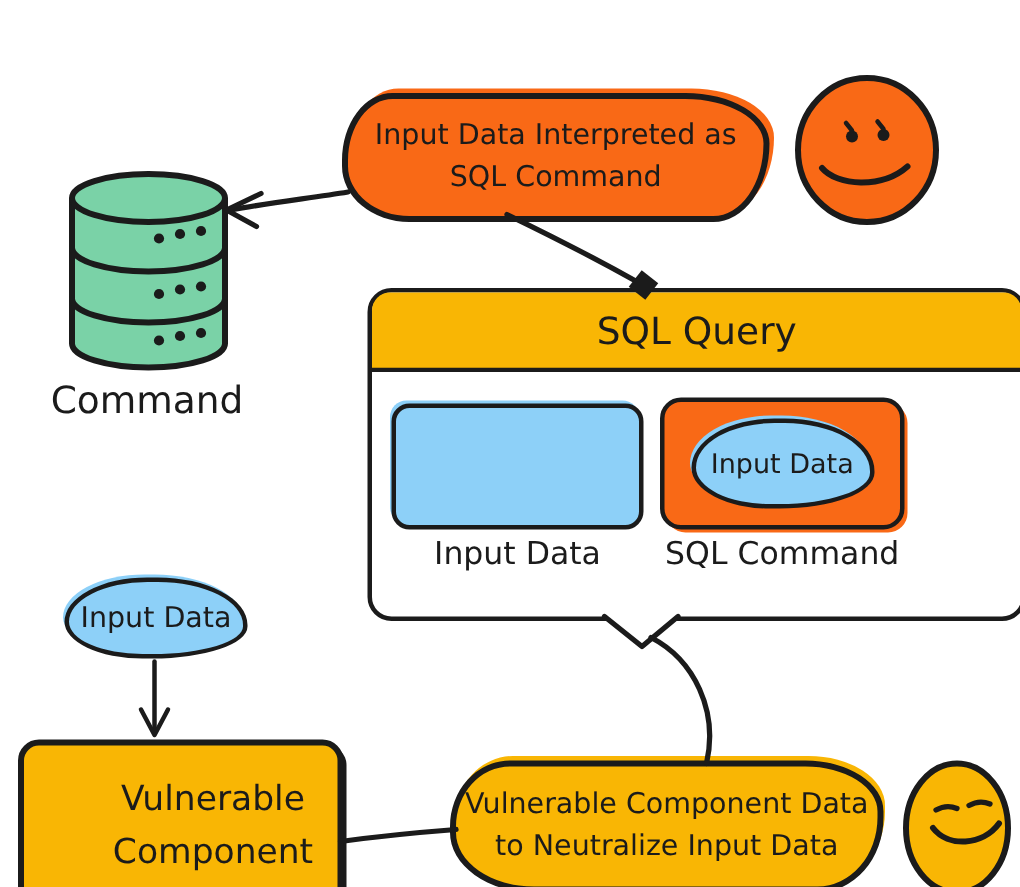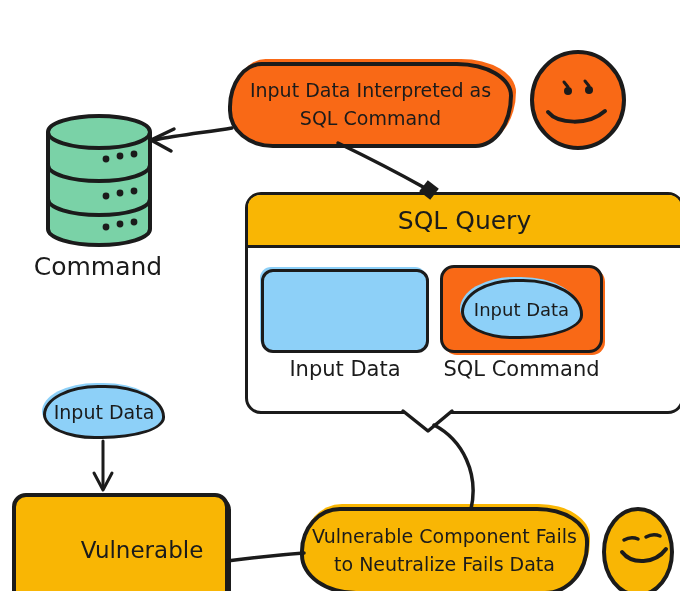--- a/index.html
+++ b/index.html
@@ -106,25 +106,26 @@
       <div class="abs block-label label-command">SQL Command</div>
     </div>
   </div>
 
   <div class="abs oval input-node">
     <span>Input Data</span>
   </div>
 
   <div class="abs center-col vuln-box">
     <span>Vulnerable</span>
+    <span>Component</span>
   </div>
 
   <div class="abs center-col callout-bottom">
-    <span>Vulnerable Component Fails</span>
-    <span>to Neutralize Fails Data</span>
+    <span>Vulnerable Component Data</span>
+    <span>to Neutralize Input Data</span>
   </div>
 
   <div class="abs db-label">Command</div>
 
   <svg class="overlay" width="680" height="591" viewBox="0 0 680 591">
 
     <g>
       <path d="M48,88 L48,185 A51,16 0 0 0 150,185 L150,88" fill="var(--teal)" stroke="var(--ink)" stroke-width="4"></path>
       <path class="line" d="M48,121 A51,16 0 0 0 150,121" stroke-width="4"></path>
       <path class="line" d="M48,155 A51,16 0 0 0 150,155" stroke-width="4"></path>

